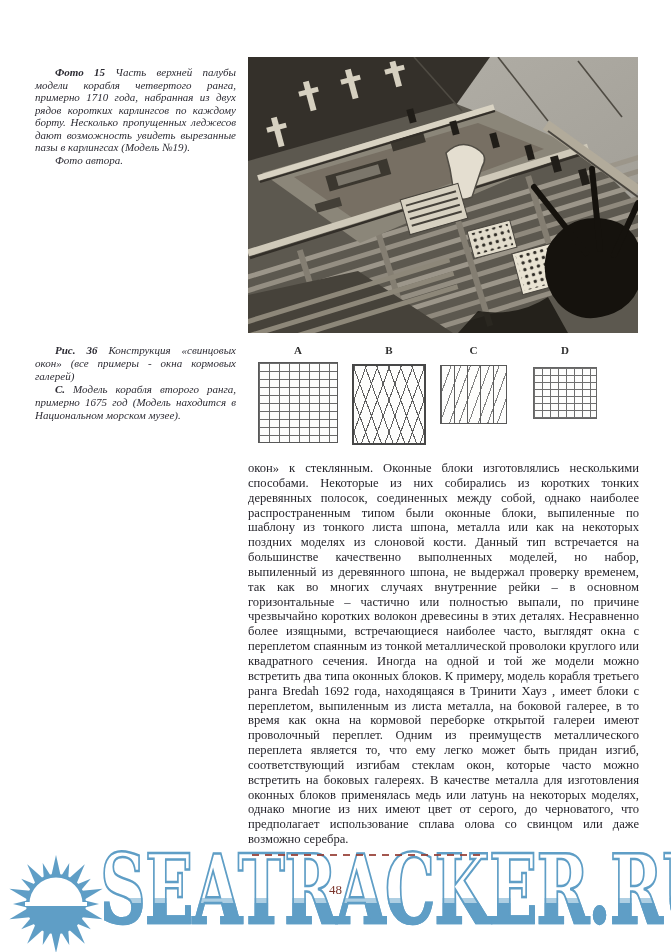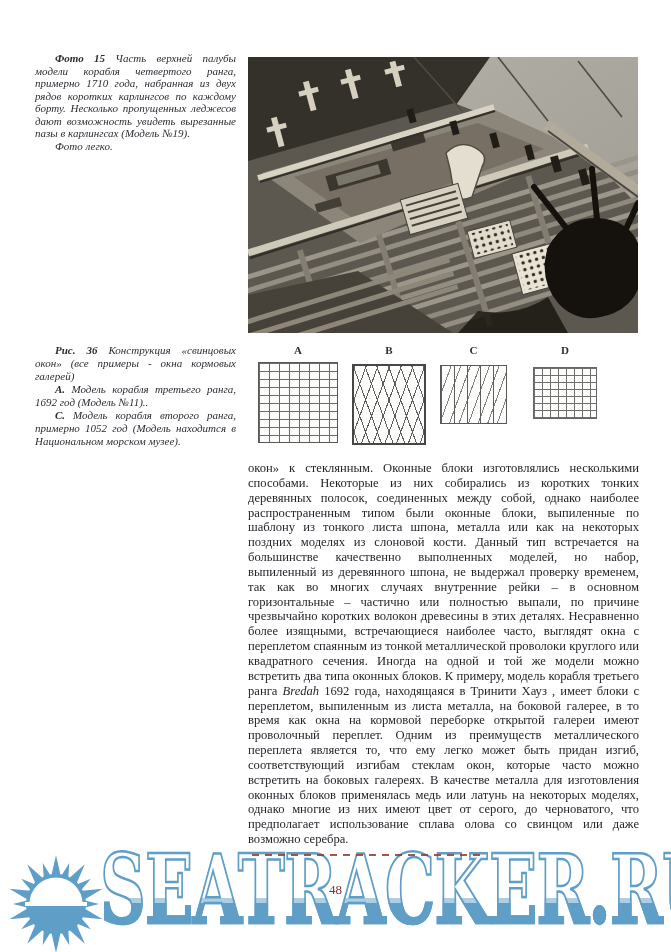--- a/index.html
+++ b/index.html
@@ -9,21 +9,21 @@
     margin:0 auto;
   }
   
   .margin-caption{
     position:absolute; left:35px; width:201px;
     font-style:italic; font-size:11px; line-height:12.5px;
     text-align:justify; color:#2c2b33;
   }
   .margin-caption p{margin:0; text-indent:20px;}
   .margin-caption b{font-weight:bold;}
-  #photo-caption{top:52px;}
+  #photo-caption{top:66px;}
   #fig-caption{top:344px;font-style:italic;}
   #fig-caption p{text-indent:20px; line-height:13px;}
 
   
   .photo{
     position:absolute; left:248px; top:57px; width:390px; height:276px;
     background:#9d9a92;
   }
   .photo svg{display:block;}
 
@@ -61,21 +61,21 @@
     background-image:
       repeating-linear-gradient(to right,  #6f6f6f 0 1px, transparent 1px 8px),
       repeating-linear-gradient(to bottom, #6f6f6f 0 1px, transparent 1px 7px);
   }
 
   
   #body-text{
     position:absolute; left:248px; top:461px; width:391px;
     font-size:12.6px; line-height:14.85px; text-align:justify; color:#26252c;
   }
-  #body-text .it{font-style:italic;}
+  #body-text .it{}
 
   
   #page-number{
     position:absolute; left:0; top:882px; width:671px; text-align:center;
     font-size:13px; font-weight:normal; color:#7b352c; z-index:7;
   }
 
   
   #watermark{position:absolute; left:0; top:848px; width:671px; height:104px; z-index:5;}
   #sun-logo{position:absolute; left:6px; top:6px; width:100px; height:100px;}
@@ -95,21 +95,21 @@
     background:repeating-linear-gradient(90deg,#93392f 0 7px, transparent 7px 13px);
   }
 </style>
 </head>
 <body>
 
 <div class="page">
 
   <div class="margin-caption" id="photo-caption">
     <p><b>Фото 15</b><span> Часть верхней палубы модели корабля четвертого ранга, примерно 1710 года, набранная из двух рядов коротких карлингсов по каждому борту. Несколько пропущенных леджесов дают возможность увидеть вырезанные пазы в карлингсах (Модель №19).</span></p>
-    <p>Фото легко.</p>
+    <p>Фото автора.</p>
   </div>
 
   <div class="photo">
     <svg width="390" height="276" viewBox="0 0 390 276">
       <defs>
         <pattern id="dots" width="7" height="7" patternUnits="userSpaceOnUse">
           <circle cx="3.5" cy="3.5" r="1.7" fill="#2d2a24"></circle>
         </pattern>
         <linearGradient id="bgfade" x1="0" y1="0" x2="1" y2="1">
           <stop offset="0" stop-color="#b6b3ab"></stop>
@@ -215,22 +215,21 @@
       <g stroke="#4f4b43" stroke-width="1.6">
         <line x1="166" y1="0" x2="214" y2="54"></line>
         <line x1="250" y1="0" x2="300" y2="64"></line>
         <line x1="330" y1="4" x2="374" y2="60"></line>
       </g>
     </svg>
   </div>
 
   <div class="margin-caption" id="fig-caption">
     <p><b>Рис. 36</b><span> Конструкция «свинцовых окон» (все примеры - окна кормовых галерей)</span></p>
-    <p><b>А.</b><span> Модель корабля третьего ранга, 1692 год (Модель №11)..</span></p>
-    <p><b>С.</b><span> Модель корабля второго ранга, примерно 1052 год (Модель находится в Национальном морском музее).</span></p>
+    <p><b>С.</b><span> Модель корабля второго ранга, примерно 1675 год (Модель находится в Национальном морском музее).</span></p>
   </div>
 
   <div id="diagrams">
     <div class="plabel" id="labelA">A</div>
     <div class="plabel" id="labelB">B</div>
     <div class="plabel" id="labelC">C</div>
     <div class="plabel" id="labelD">D</div>
     <div class="panel" id="panelA"></div>
     <div class="panel" id="panelB"></div>
     <div class="panel" id="panelC"></div>

